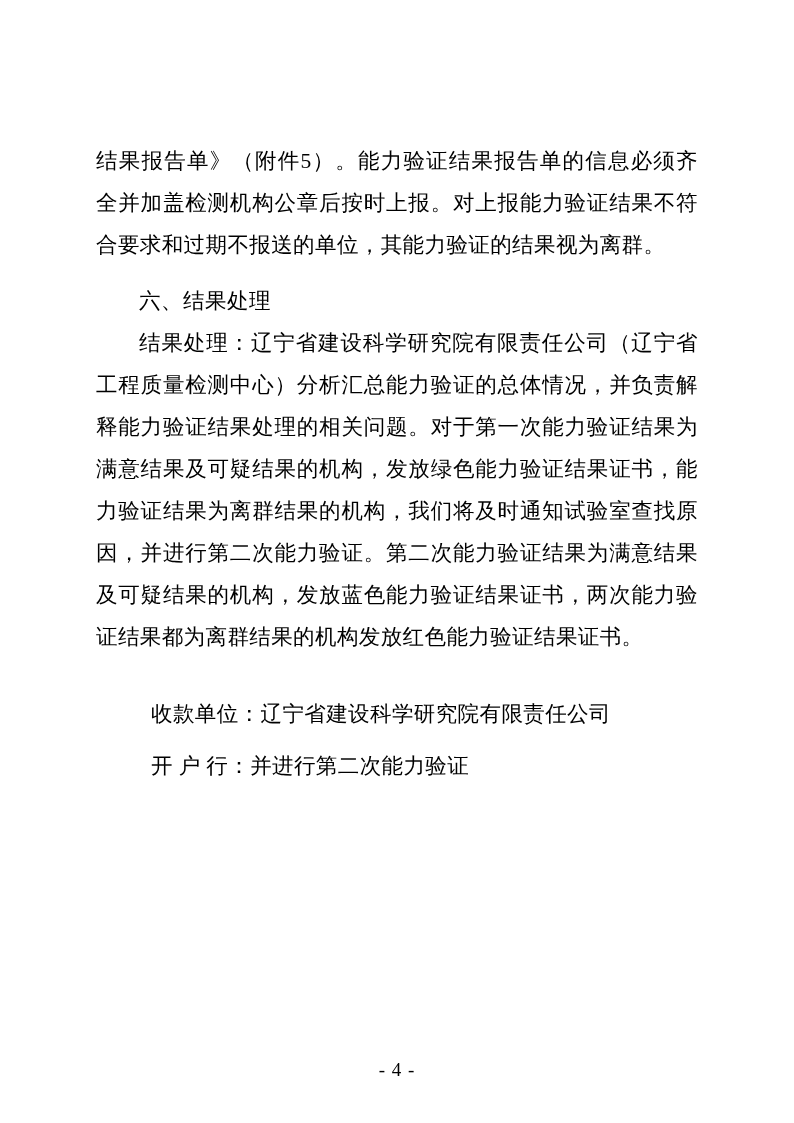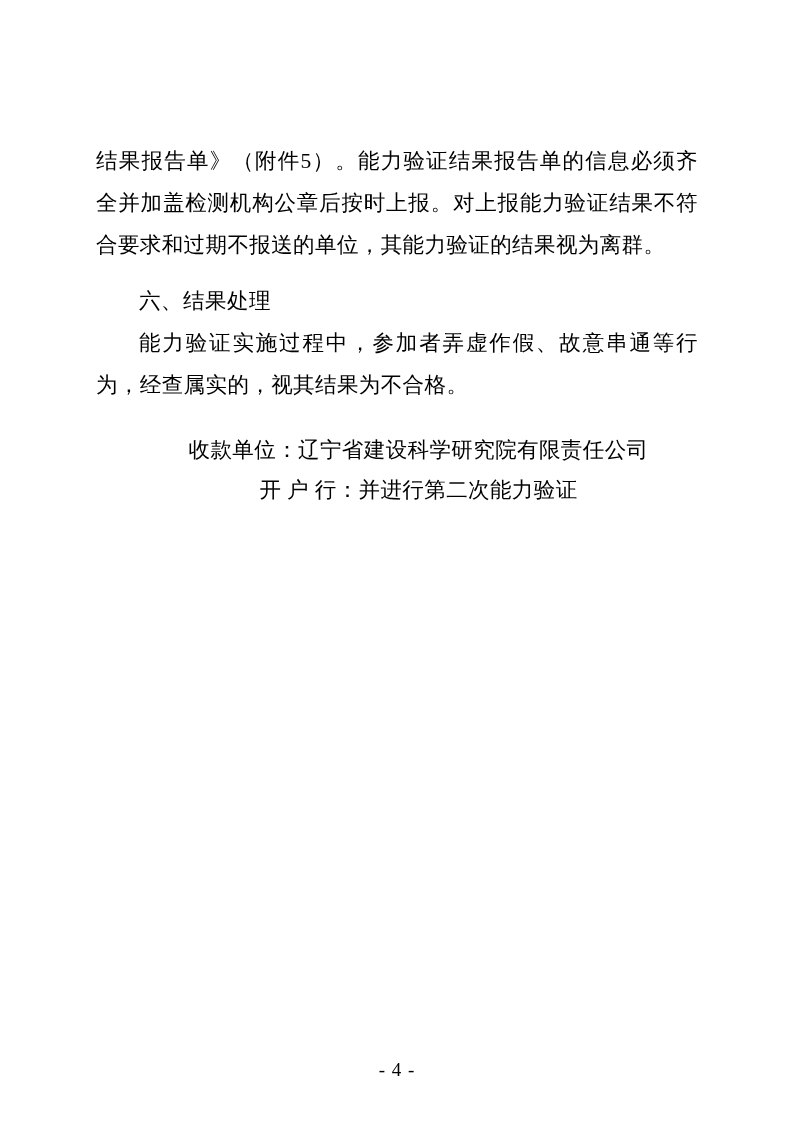--- a/index.html
+++ b/index.html
@@ -43,25 +43,24 @@
     font-family: "Liberation Sans", "DejaVu Sans", sans-serif;
     margin: 0;
     text-indent: 43px;
     letter-spacing: 0.5px;
   }
   .gap-sm { height: 10px; }
   .gap-md { height: 14px; }
   .bank-line {
     font-size: 21.5px;
     line-height: 40px;
-    margin: 0;
+    margin: 12px;
     text-indent: 43px;
     letter-spacing: 0.4px;
     white-space: pre;
-    text-align: center;
   }
   .footer {
     position: absolute;
     left: 0;
     bottom: 42px;
     width: 794px;
     text-align: center;
     font-size: 19px;
     letter-spacing: 1px;
   }
@@ -70,22 +69,22 @@
 <body>
 
 <div class="page">
 
   <p class="para">结果报告单》（附件5）。能力验证结果报告单的信息必须齐全并加盖检测机构公章后按时上报。对上报能力验证结果不符合要求和过期不报送的单位，其能力验证的结果视为离群。</p>
 
   <div class="gap-md"></div>
 
   <h2 class="heading">六、结果处理</h2>
 
+  <p class="para indent">结果处理：辽宁省建设科学研究院有限责任公司（辽宁省工程质量检测中心）分析汇总能力验证的总体情况，并负责解释能力验证结果处理的相关问题。对于第一次能力验证结果为满意结果及可疑结果的机构，发放绿色能力验证结果证书，能力验证结果为离群结果的机构，我们将及时通知试验室查找原因，并进行第二次能力验证。第二次能力验证结果为满意结果及可疑结果的机构，发放蓝色能力验证结果证书，两次能力验证结果都为离群结果的机构发放红色能力验证结果证书。</p>
 
-  <p class="para indent">能力验证实施过程中，参加者弄虚作假、故意串通等行为，经查属实的，视其结果为不合格。</p>
 
   <div class="gap-md"></div>
 
 
 
   <div class="gap-sm"></div>
 
   <p class="bank-line">收款单位：辽宁省建设科学研究院有限责任公司</p>
 
 

